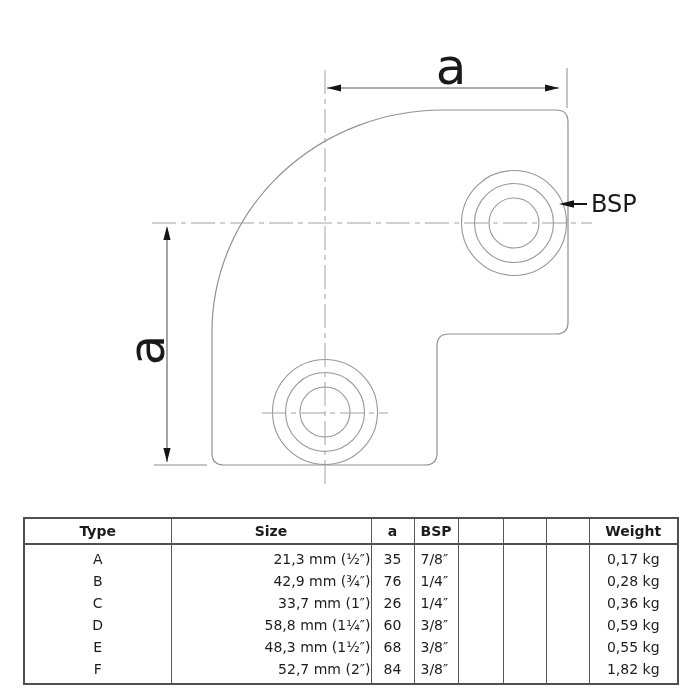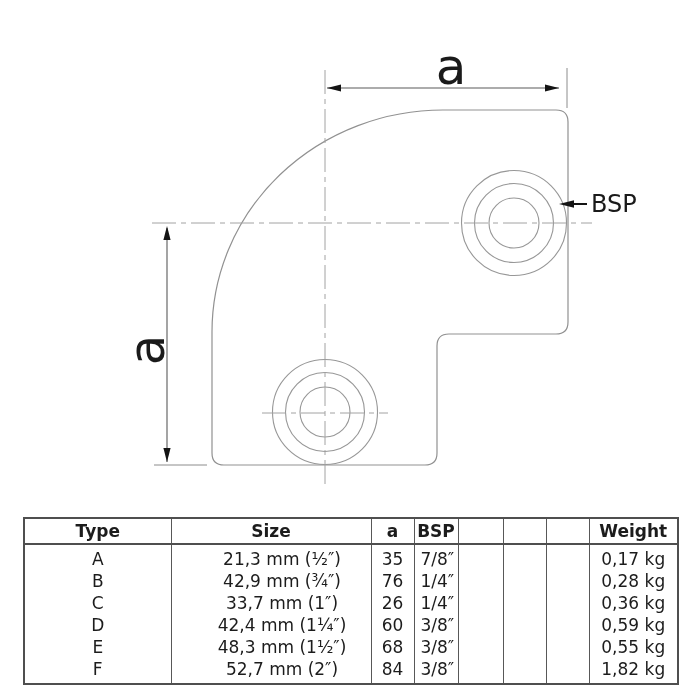--- a/index.html
+++ b/index.html
@@ -30,41 +30,41 @@
     font-size:24px;
     fill:#1a1a1a;
   }
 
   table.spec {
     position:absolute; left:23px; top:517px;
     width:654px;
     border-collapse:collapse;
     table-layout:fixed;
     font-family:"DejaVu Sans", sans-serif;
-    font-size:17px;
+    font-size:14px;
     color:#1c1c1c;
     border:2px solid #4f4f4f;
   }
   table.spec th, table.spec td {
     padding:0; margin:0;
     white-space:nowrap;
     overflow:hidden;
     font-weight:normal;
   }
   table.spec th {
     font-weight:bold;
     height:24px;
     border-bottom:2px solid #4f4f4f;
   }
   table.spec .vline { border-left:1.5px solid #585858; }
   table.spec tbody td { height:22px; line-height:22px; }
   table.spec tbody tr:first-child td { padding-top:3px; }
   table.spec tbody tr:last-child td  { padding-bottom:3px; }
   .al-c { text-align:center; }
-  .al-size { text-align:center; padding-left:22px !important; }
+  .al-size { text-align:right; padding-left:22px !important; }
   .al-bsp  { text-align:left; padding-left:6px  !important; }
 </style>
 </head>
 <body>
 
 <div class="sheet">
 
   <svg class="drawing" width="700" height="700" viewBox="0 0 700 700">
 
     <path class="outline" d="M 443 110 H 556 Q 568 110 568 122 V 322 Q 568 334 556 334 H 449
@@ -159,21 +159,21 @@
         <td class="al-size vline">33,7 mm (1″)</td>
         <td class="al-c vline">26</td>
         <td class="al-bsp vline">1/4″</td>
         <td class="vline"></td>
         <td class="vline"></td>
         <td class="vline"></td>
         <td class="al-c vline">0,36 kg</td>
       </tr>
       <tr>
         <td class="al-c">D</td>
-        <td class="al-size vline">42,4 mm (1¼″)</td>
+        <td class="al-size vline">58,8 mm (1¼″)</td>
         <td class="al-c vline">60</td>
         <td class="al-bsp vline">3/8″</td>
         <td class="vline"></td>
         <td class="vline"></td>
         <td class="vline"></td>
         <td class="al-c vline">0,59 kg</td>
       </tr>
       <tr>
         <td class="al-c">E</td>
         <td class="al-size vline">48,3 mm (1½″)</td>

